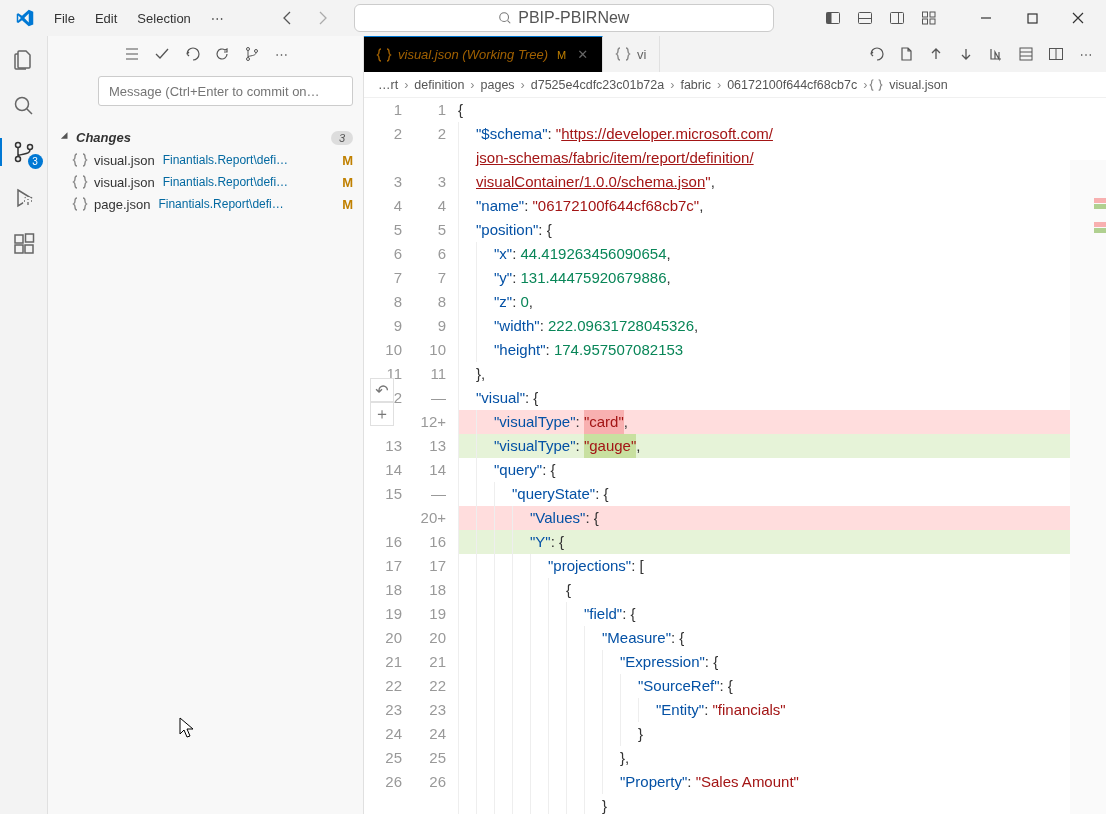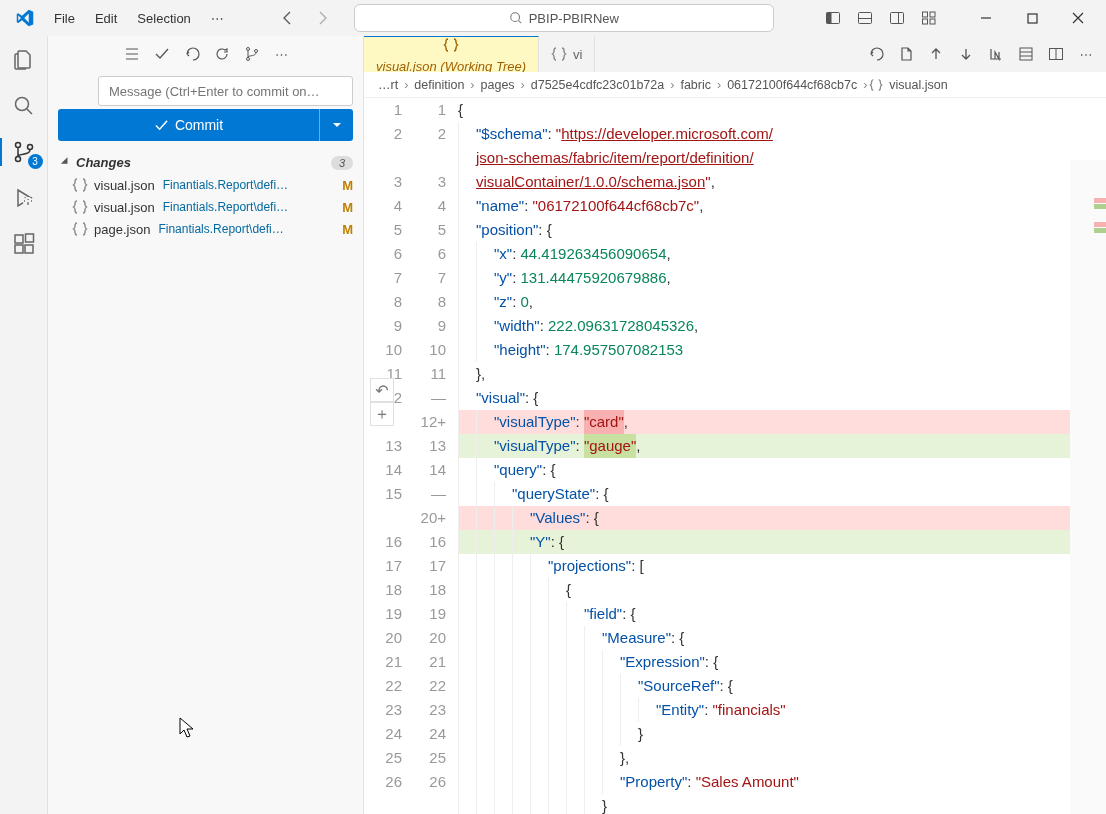--- a/index.html
+++ b/index.html
@@ -3,57 +3,57 @@
 <meta charset="utf-8">
 <style>
 * { margin: 0; padding: 0; box-sizing: border-box; font-family: "Segoe UI", -apple-system, sans-serif; }
 body { width: 1106px; height: 814px; overflow: hidden; background: #fff; color: #333; font-size: 13px; }
 .titlebar { height: 36px; display: flex; align-items: center; background: #f3f3f3; padding: 0 6px; justify-content: center; }
 .titlebar .logo { width: 22px; height: 22px; margin: 0 8px; display:flex; align-items:center; justify-content:center;}
 .titlebar .menu-item { padding: 4px 10px; color: #333; cursor: pointer; border-radius: 4px; font-size:13px;}
 .nav-arrows { display: flex; gap: 6px; margin-left: 40px; }
 .icon-btn { width: 28px; height: 28px; display: flex; align-items: center; justify-content: center; border-radius: 4px; cursor:pointer; color:#555; }
 .disabled { opacity: 0.45; }
-.search-box { flex:1; max-width: 420px; margin: 0 18px; background: #fff; border:1px solid #ccc; border-radius: 6px; height: 28px; display:flex; align-items:center; justify-content:center; gap:6px; color:#555; font-size:13px;}
+.search-box { flex:1; max-width: 420px; margin: 0 18px; background: #fff; border:1px solid #ccc; border-radius: 6px; height: 28px; display:flex; align-items:center; justify-content:center; gap:6px; color:#555; font-size:16px;}
 .titlebar-right { margin-left:auto; display:flex; align-items:center; gap:2px;}
 .win-btn { width: 44px; height: 36px; display:flex; align-items:center; justify-content:center; color:#333;}
 .layout-icons { display:flex; gap:2px; margin-right:18px;}
 .layout-icons .icon-btn{ width:30px;}
 
 .main { display:flex; height: calc(814px - 36px); }
 .activity { width:48px; background:#f3f3f3; border-right:1px solid #e0e0e0; display:flex; flex-direction:column; align-items:center; padding-top:10px; gap:18px;}
 .activity .ai { width:28px; height:28px; display:flex; align-items:center; justify-content:center; position:relative; color:#666; cursor:pointer;}
 .activity .ai.active { color:#333; }
 .activity .ai.active::before { content:""; position:absolute; left:-10px; top:0; bottom:0; width:2px; background:#0078d4;}
 .badge { position:absolute; bottom:-3px; right:-5px; background:#0078d4; color:#fff; border-radius:50%; font-size:10px; width:15px; height:15px; display:flex; align-items:center; justify-content:center;}
 
 .sidebar { width:316px; background:#f8f8f8; border-right:1px solid #e0e0e0; display:flex; flex-direction:column;}
 .sidebar-header { display:flex; align-items:center; padding:6px 12px 6px 14px; height:36px; color:#555;flex-direction:column;}
 .sidebar-header .title { font-size:11px; letter-spacing:0.2px; flex:1; white-space:nowrap; overflow:hidden; text-overflow:ellipsis;}
 .sidebar-header .actions { display:flex; gap:6px;}
 .sidebar-header .actions .icon-btn{ width:24px; height:24px;}
 
-.msg { margin:4px 10px 3px;padding-left:40px; }
+.msg { margin:4px 10px 20px;padding-left:40px; }
 .msg input { width:100%; height:30px; border:1px solid #ccc; border-radius:3px; padding:0 10px; font-size:13px; background:#fff;}
 .commit-row{ display:flex; margin:0 10px 10px; }
 .commit-btn{ flex:1; background:#0078d4; color:#fff; border:none; height:32px; border-radius:3px 0 0 3px; font-size:14px; display:flex; align-items:center; justify-content:center; gap:6px; cursor:pointer;}
 .commit-drop{ width:34px; background:#0078d4; border:none; border-left:1px solid rgba(255,255,255,0.4); border-radius:0 3px 3px 0; display:flex; align-items:center; justify-content:center; color:#fff; cursor:pointer;}
 
 .section-h { display:flex; align-items:flex-end; padding:4px 10px; font-weight:600; font-size:13px; color:#333; cursor:pointer;font-style:italic;}
 .section-h .count { margin-left:auto; background:#ddd; border-radius:10px; padding:1px 8px; font-size:11px; color:#555; font-weight:normal;}
 .file-item{ display:flex; align-items:center; padding:3px 10px 3px 24px; font-size:13px; cursor:pointer; gap:6px;}
 .file-item .ficon{ width:16px; height:16px; display:flex; align-items:center; justify-content:center;}
 .file-item .fname{ color:#333;}
 .file-item .fpath{ color:#0369a1; font-size:12px; margin-left:2px; flex:1; white-space:nowrap; overflow:hidden; text-overflow:ellipsis;}
 .file-item .mstatus{ color:#c08000; font-weight:600; margin-left:6px;}
 
 .editor { flex:1; display:flex; flex-direction:column; overflow:hidden; position:relative;}
 .tabs { display:flex; height:36px; background:#f3f3f3; align-items:stretch; overflow:hidden;}
 .tab{ display:flex; align-items:center; padding:0 12px; gap:6px; border-right:1px solid #e0e0e0; font-size:13px; cursor:pointer; font-style:italic; color:#666;}
-.tab.active{ background:#fef9c3; color:#a06000; border-top:1px solid #0078d4;flex-direction:column;}
+.tab.active{ background:#000000; color:#a06000; border-top:1px solid #0078d4;}
 .tab .tclose{ font-style:normal; color:#666; padding:0 2px;}
 .tab .mtag{ font-style:normal; padding:0 3px; font-size:11px;}
 .tab .tname{ white-space:nowrap;}
 .tabs-right { margin-left:auto; display:flex; align-items:center; gap:2px; padding:0 6px;}
 .tabs-right .icon-btn{ width:28px;}
 
 .breadcrumb{ display:flex; align-items:center; height:26px; padding:0 10px; font-size:12.5px; background:#fff; border-bottom:1px solid #f0f0f0; color:#555; overflow:hidden;}
 .breadcrumb .crumb{ padding:0 4px; cursor:pointer; white-space:nowrap;}
 .breadcrumb .sep{ color:#888; padding:0 2px;}
 .breadcrumb .bicon{ display:inline-flex; width:14px; height:14px; margin-right:2px; vertical-align:middle;}
@@ -229,33 +229,20 @@
               <circle cx="4" cy="3" r="1.5" stroke="#555" fill="none"></circle>
               <circle cx="4" cy="13" r="1.5" stroke="#555" fill="none"></circle>
               <circle cx="12" cy="5" r="1.5" stroke="#555" fill="none"></circle>
               <path stroke="#555" fill="none" d="M4 4.5v7M12 6.5c0 3-4 3-8 4"></path>
             </svg>
           </span>
         <span class="icon-btn">⋯</span>
       </div>
     </div>
     <div class="msg"><input placeholder="Message (Ctrl+Enter to commit on…" style=""></div>
-    <div class="commit-row">
-      <button class="commit-btn">
-        <svg width="15" height="15" viewBox="0 0 16 16">
-            <path stroke="#fff" stroke-width="1.6" fill="none" d="M2 8l4 4 8-9"></path>
-          </svg>
-        <span>Commit</span>
-      </button>
-      <button class="commit-drop">
-          <svg width="12" height="12" viewBox="0 0 12 12">
-            <path fill="#fff" d="M2 4l4 4 4-4z"></path>
-          </svg>
-        </button>
-    </div>
     <div class="section-h">
       <svg width="14" height="14" viewBox="0 0 12 12" style="margin-right:4px;">
           <path fill="#555" d="M3 4l4 4 4-4z" transform="rotate(-45 6 6)"></path>
         </svg>
       <span>Changes</span>
       <span class="count">3</span>
     </div>
     <div id="file-list">
         <div class="file-item">
           <span class="ficon json-icon">

